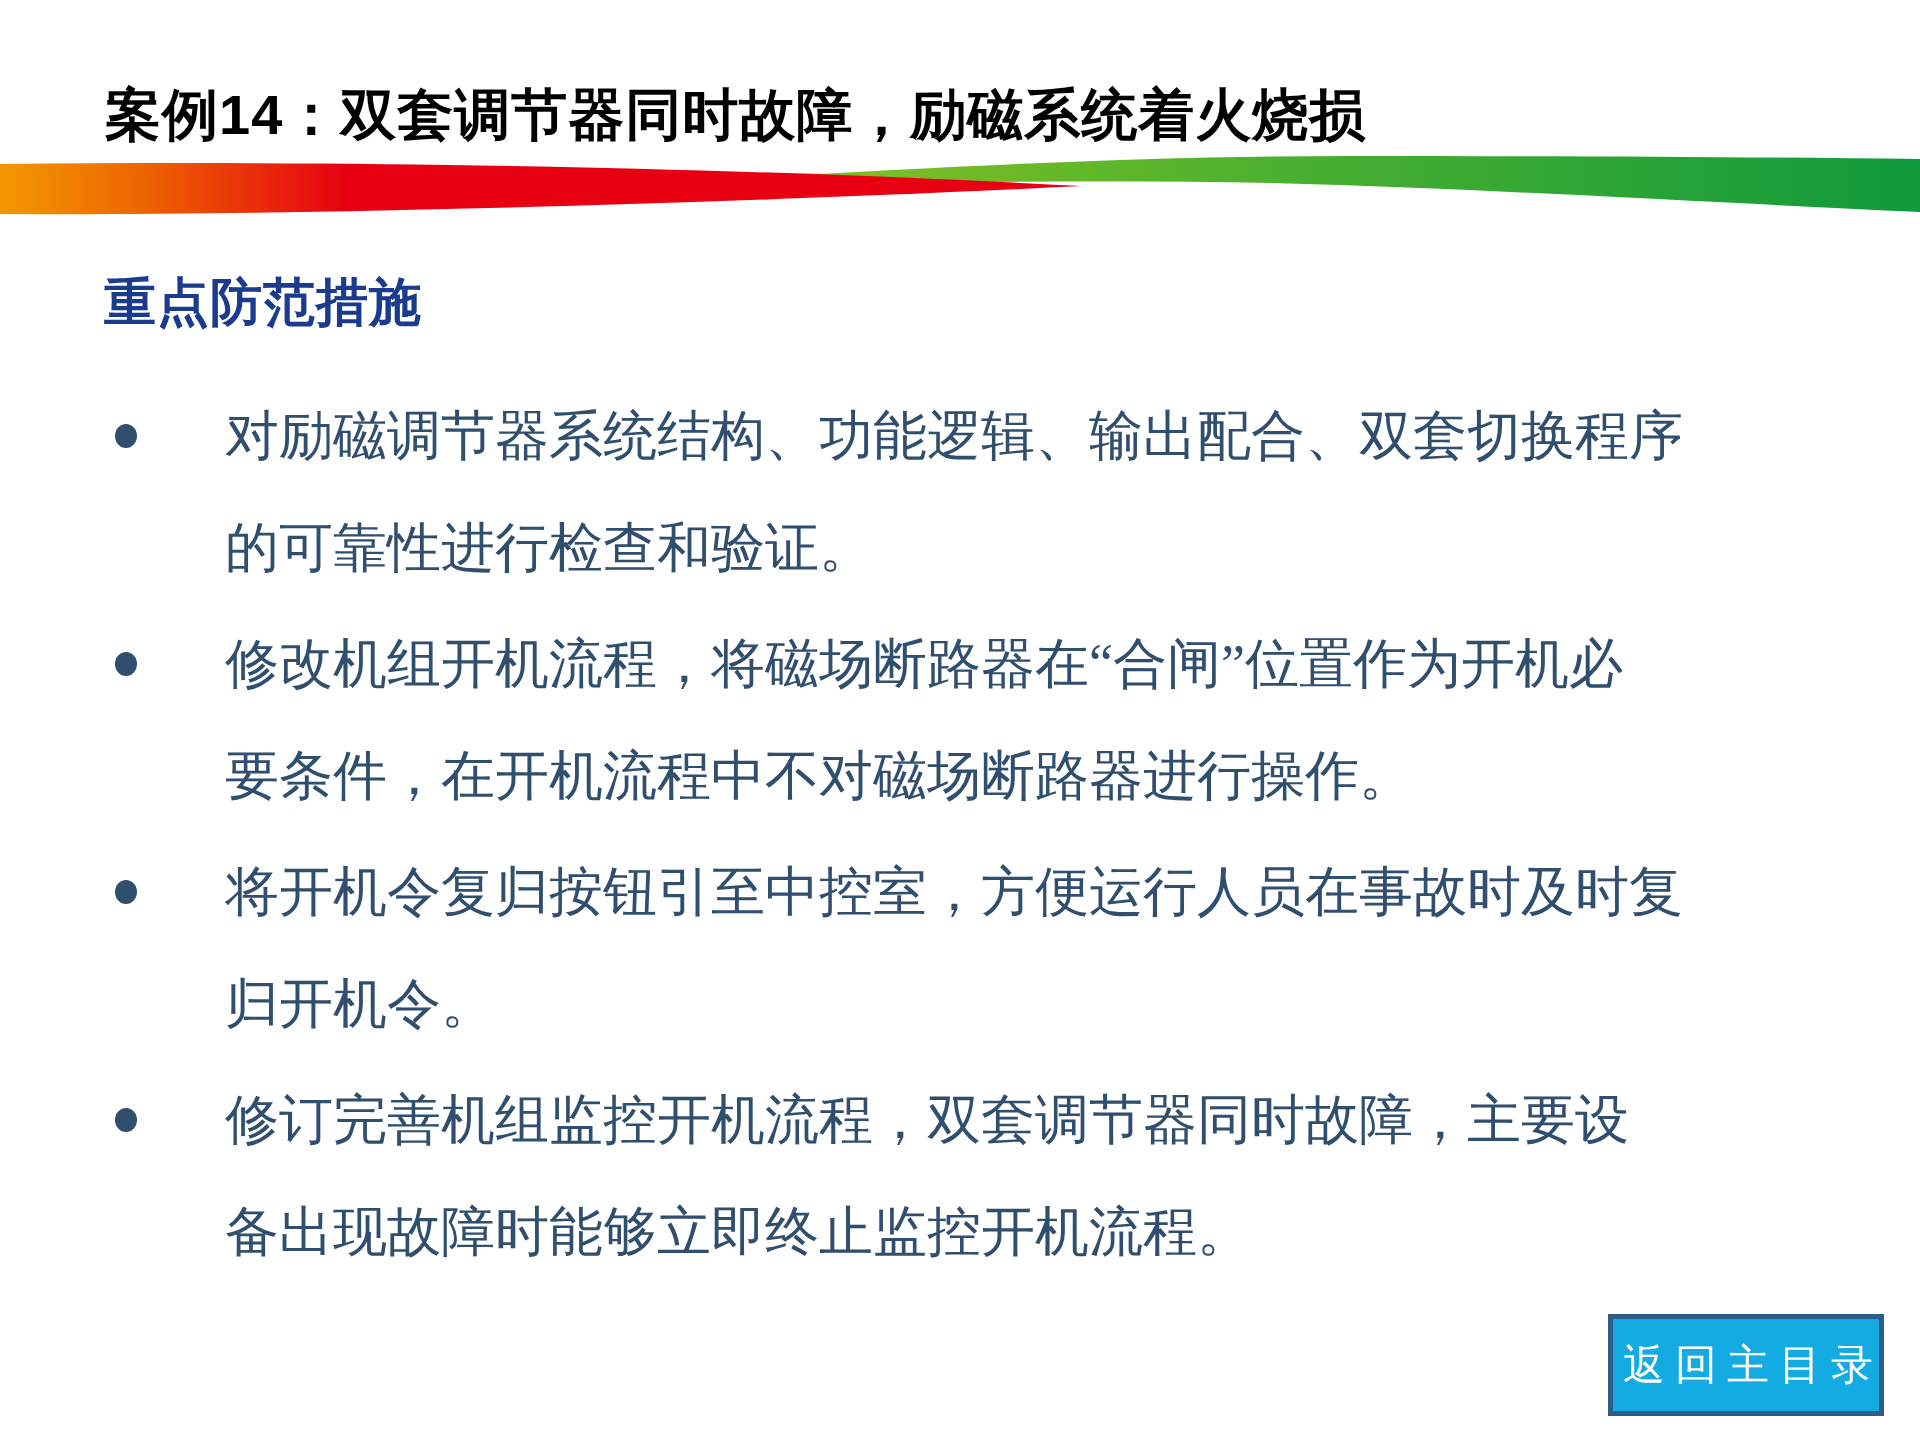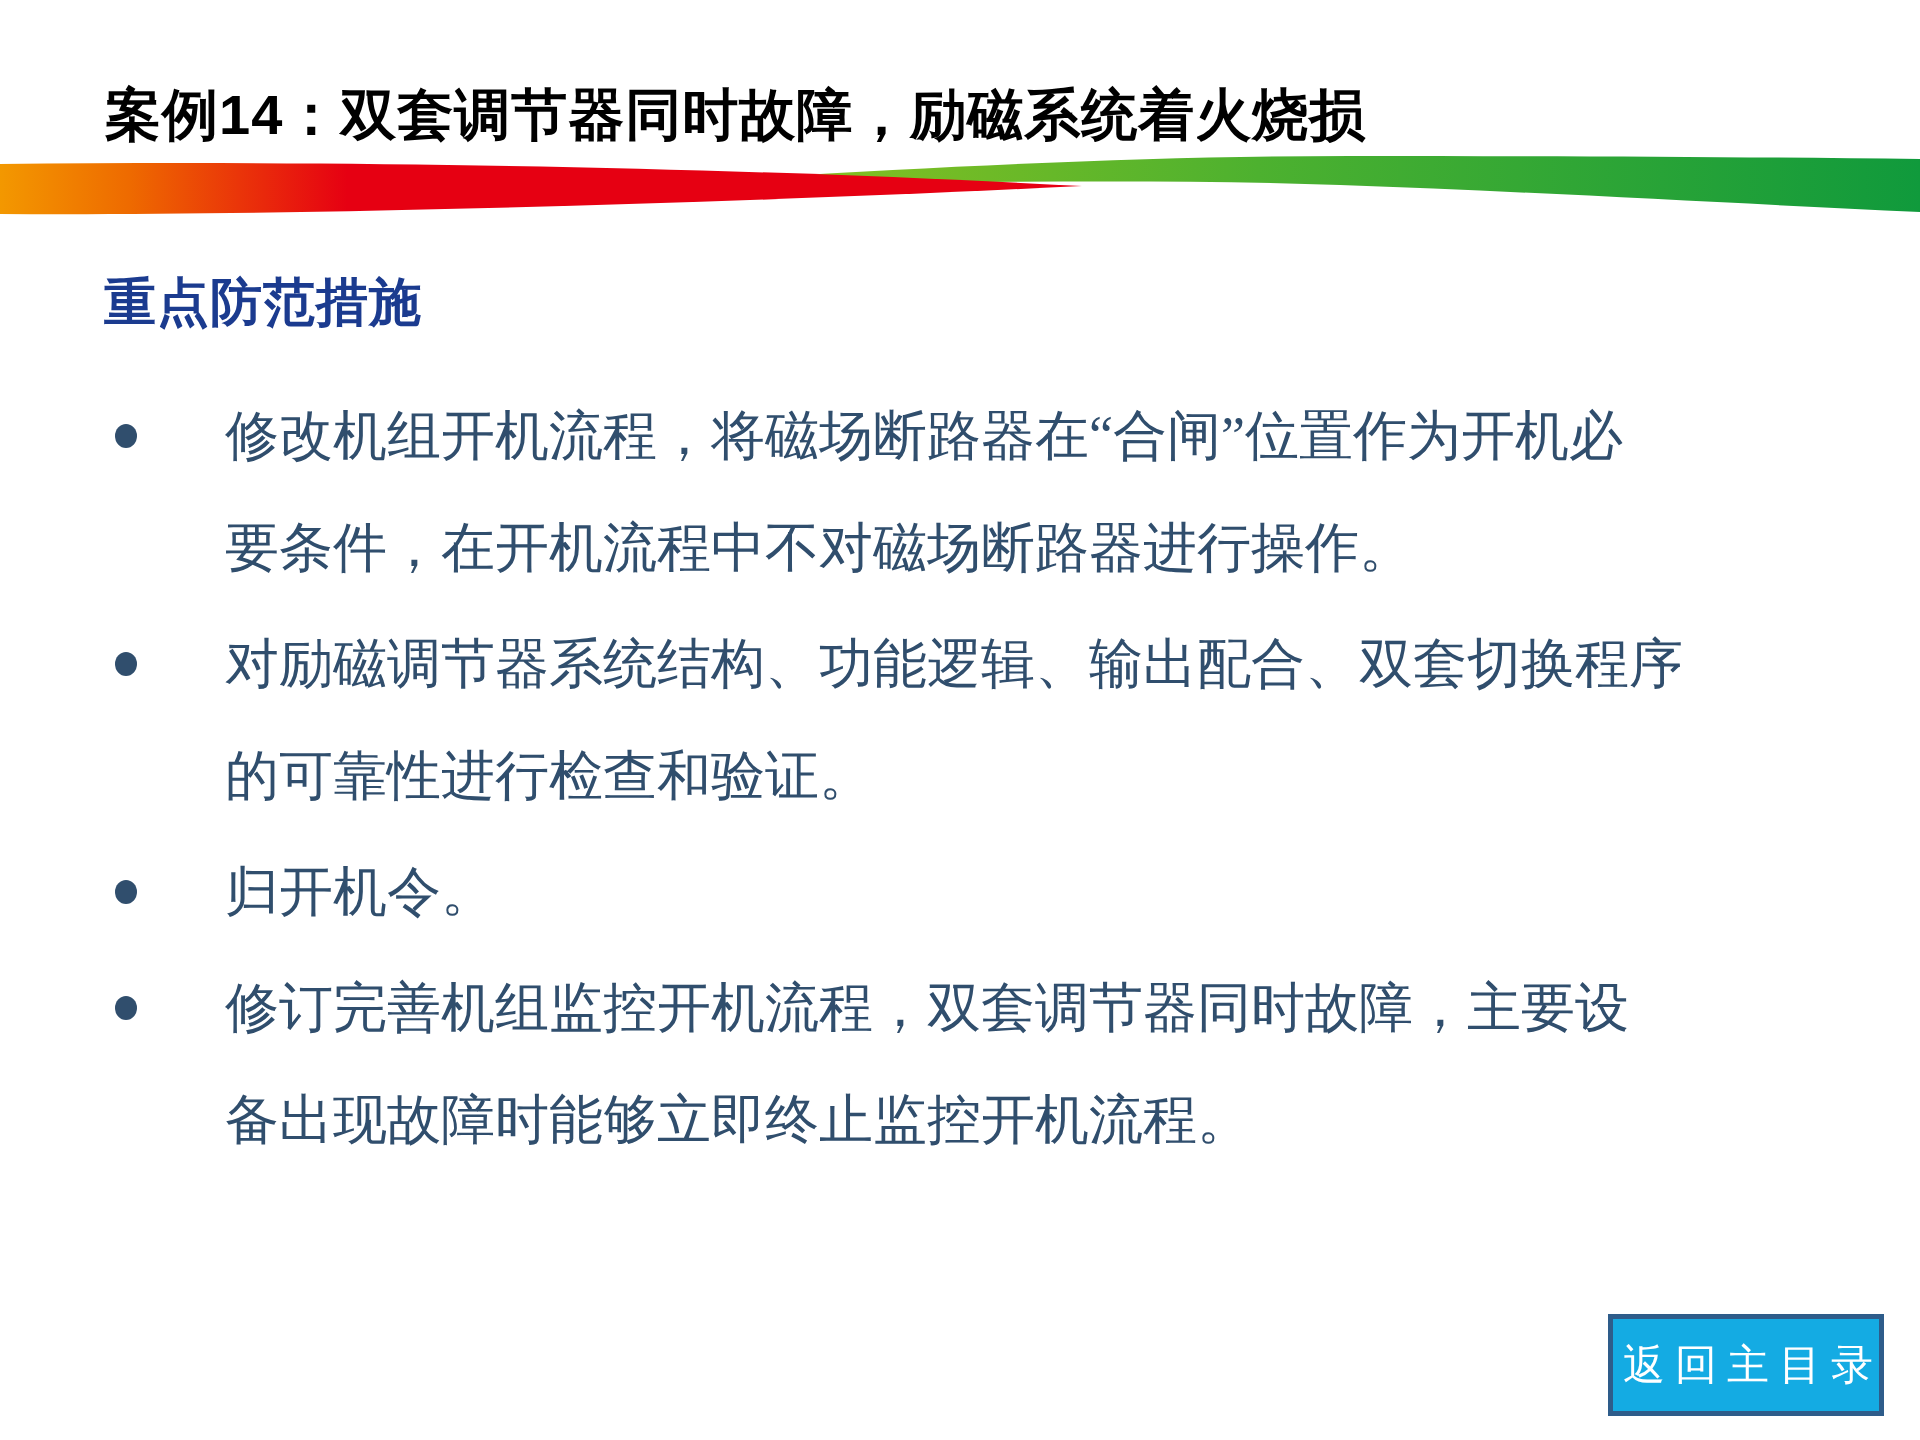--- a/index.html
+++ b/index.html
@@ -118,36 +118,37 @@
     <path d="M0,24 C420,20 780,30 1082,46 C760,62 320,76 0,74 Z" fill="url(#redGrad)"></path>
   </svg>
 
   <div class="section-heading">重点防范措施</div>
 
   <ul class="bullet-list">
 
     <li class="bullet-item">
       <span class="bullet-dot"></span>
       <div class="bullet-text">
+        <div class="line">对励磁调节器系统结构、功能逻辑、输出配合、双套切换程序</div>
+        <div class="line">的可靠性进行检查和验证。</div>
+      </div>
+    </li>
+
+    <li class="bullet-item">
+      <span class="bullet-dot"></span>
+      <div class="bullet-text">
         <div class="line">修改机组开机流程，将磁场断路器在“合闸”位置作为开机必</div>
         <div class="line">要条件，在开机流程中不对磁场断路器进行操作。</div>
       </div>
     </li>
 
     <li class="bullet-item">
       <span class="bullet-dot"></span>
       <div class="bullet-text">
-        <div class="line">对励磁调节器系统结构、功能逻辑、输出配合、双套切换程序</div>
-        <div class="line">的可靠性进行检查和验证。</div>
-      </div>
-    </li>
-
-    <li class="bullet-item">
-      <span class="bullet-dot"></span>
-      <div class="bullet-text">
+        <div class="line">将开机令复归按钮引至中控室，方便运行人员在事故时及时复</div>
         <div class="line">归开机令。</div>
       </div>
     </li>
 
     <li class="bullet-item">
       <span class="bullet-dot"></span>
       <div class="bullet-text">
         <div class="line">修订完善机组监控开机流程，双套调节器同时故障，主要设</div>
         <div class="line">备出现故障时能够立即终止监控开机流程。</div>
       </div>

